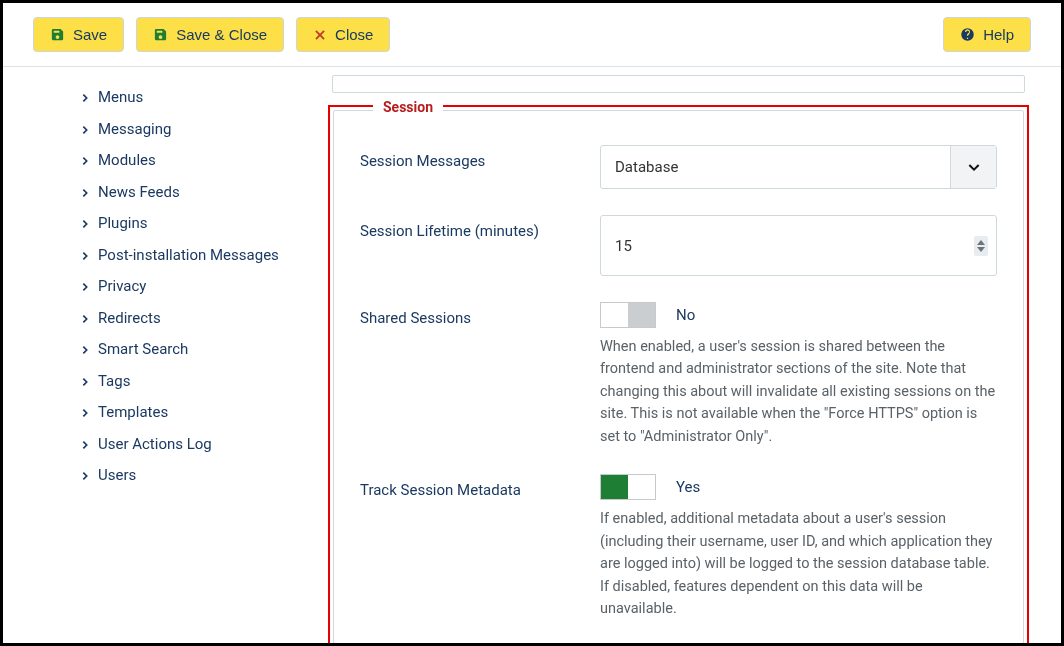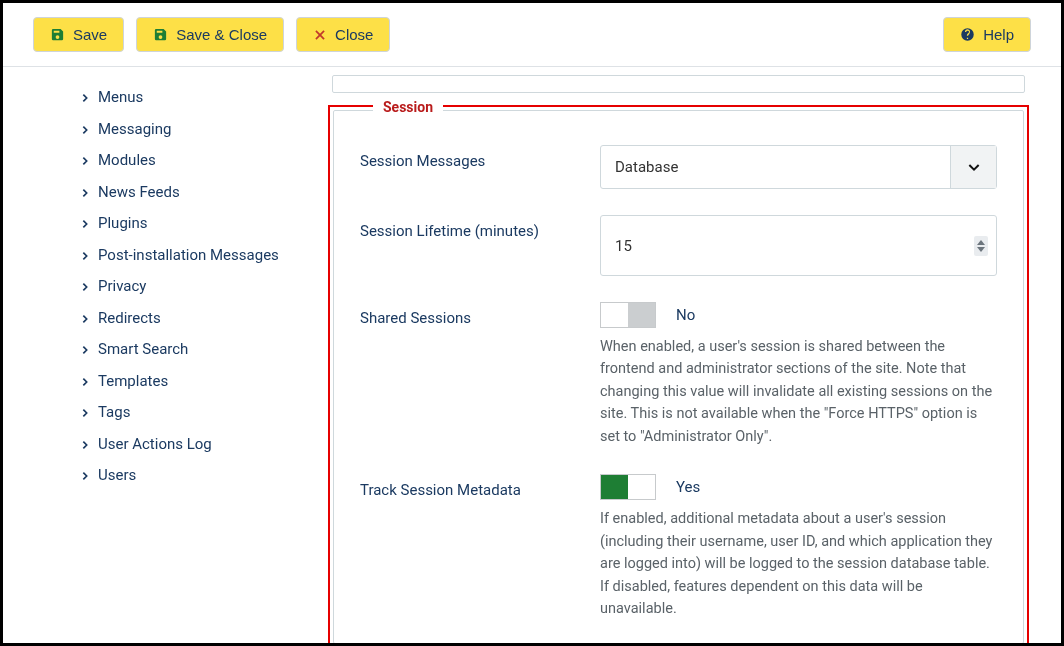--- a/index.html
+++ b/index.html
@@ -251,27 +251,27 @@
     <div class="sidebar-item">
         <span class="chev"><svg width="10" height="12" viewBox="0 0 24 24" fill="none" stroke="#1b3a61" stroke-width="4">
             <polyline points="8 4 16 12 8 20"></polyline>
           </svg></span>
         <span>Smart Search</span>
       </div>
     <div class="sidebar-item">
         <span class="chev"><svg width="10" height="12" viewBox="0 0 24 24" fill="none" stroke="#1b3a61" stroke-width="4">
             <polyline points="8 4 16 12 8 20"></polyline>
           </svg></span>
+        <span>Tags</span>
+      </div>
+    <div class="sidebar-item">
+        <span class="chev"><svg width="10" height="12" viewBox="0 0 24 24" fill="none" stroke="#1b3a61" stroke-width="4">
+            <polyline points="8 4 16 12 8 20"></polyline>
+          </svg></span>
         <span>Templates</span>
-      </div>
-    <div class="sidebar-item">
-        <span class="chev"><svg width="10" height="12" viewBox="0 0 24 24" fill="none" stroke="#1b3a61" stroke-width="4">
-            <polyline points="8 4 16 12 8 20"></polyline>
-          </svg></span>
-        <span>Tags</span>
       </div>
     <div class="sidebar-item">
         <span class="chev"><svg width="10" height="12" viewBox="0 0 24 24" fill="none" stroke="#1b3a61" stroke-width="4">
             <polyline points="8 4 16 12 8 20"></polyline>
           </svg></span>
         <span>User Actions Log</span>
       </div>
     <div class="sidebar-item">
         <span class="chev"><svg width="10" height="12" viewBox="0 0 24 24" fill="none" stroke="#1b3a61" stroke-width="4">
             <polyline points="8 4 16 12 8 20"></polyline>
@@ -320,21 +320,21 @@
 
       <div class="form-row">
         <div class="form-label">Shared Sessions</div>
         <div class="form-control-col">
           <div class="toggle-row">
             <div class="toggle off">
               <div class="knob"></div>
             </div>
             <span class="toggle-label">No</span>
           </div>
-          <div class="desc">When enabled, a user's session is shared between the frontend and administrator sections of the site. Note that changing this value will invalidate all existing sessions on the site. This is not available when the "Force HTTPS" option is set to "Administrator Only".</div>
+          <div class="desc">When enabled, a user's session is shared between the frontend and administrator sections of the site. Note that changing this about will invalidate all existing sessions on the site. This is not available when the "Force HTTPS" option is set to "Administrator Only".</div>
         </div>
       </div>
 
       <div class="form-row">
         <div class="form-label">Track Session Metadata</div>
         <div class="form-control-col">
           <div class="toggle-row">
             <div class="toggle on">
               <div class="knob"></div>
             </div>

